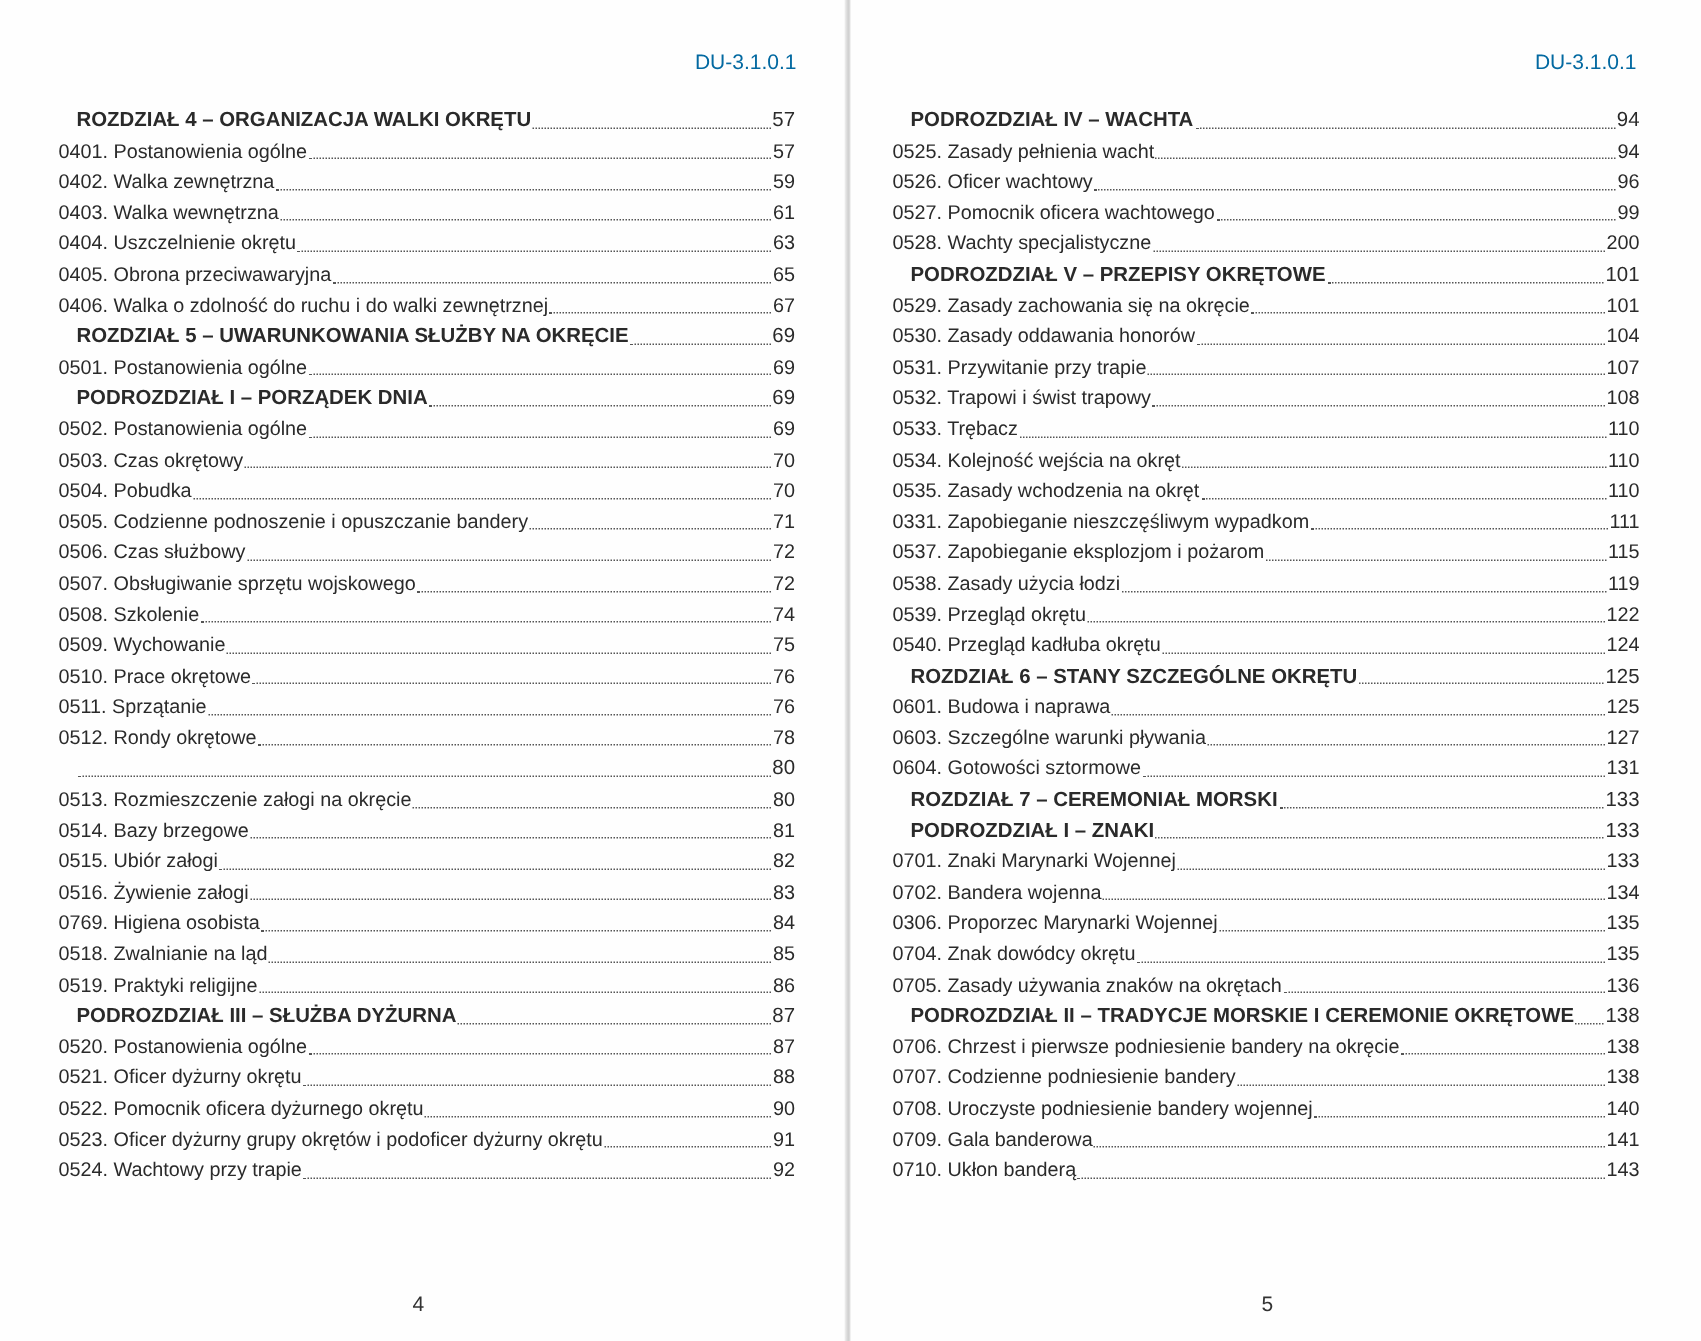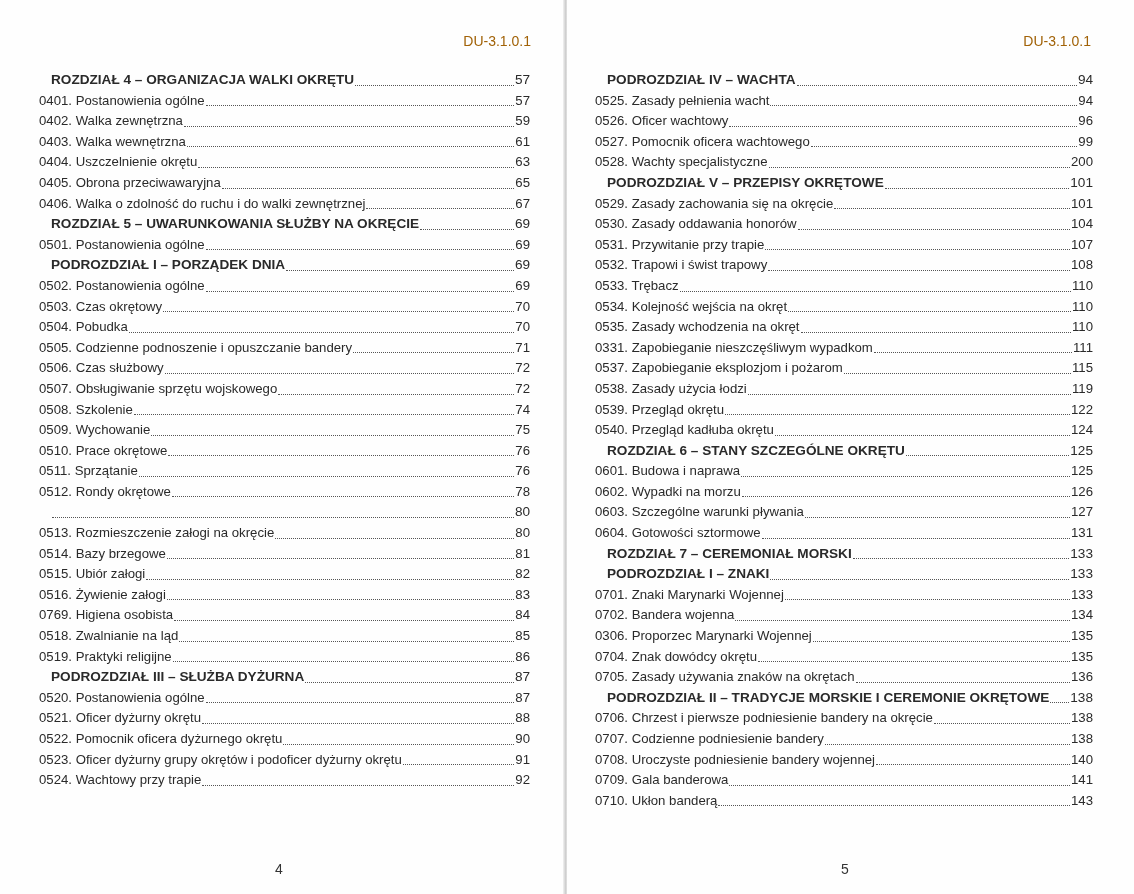--- a/index.html
+++ b/index.html
@@ -14,21 +14,21 @@
       position: absolute; top: 0; height: 894px;
       background: #fefefe;
     }
     .page-left { left: 0; width: 564px; }
     .page-right { left: 567px; width: 567px; }
     .gutter {
       position: absolute; left: 563px; top: 0; width: 5px; height: 894px;
       background: linear-gradient(to right, #f2f2f2, #cfcfcf 50%, #efefef);
     }
     .doc-code {
-      position: absolute; top: 33px; font-size: 14px; color: #a16207;
+      position: absolute; top: 33px; font-size: 14px; color: #0369a1;
     }
     .page-left .doc-code { right: 33px; }
     .page-right .doc-code { right: 43px; }
     .toc {
       position: absolute; top: 70px;
     }
     .page-left .toc { left: 39px; width: 491px; }
     .page-right .toc { left: 28px; width: 498px; }
     .toc-row {
       display: flex; align-items: baseline;
@@ -332,25 +332,20 @@
         <span class="toc-title">ROZDZIAŁ 6 – STANY SZCZEGÓLNE OKRĘTU</span>
         <span class="toc-dots"></span>
         <span class="toc-page">125</span>
       </div>
       <div class="toc-row">
         <span class="toc-title">0601. Budowa i naprawa</span>
         <span class="toc-dots"></span>
         <span class="toc-page">125</span>
       </div>
       <div class="toc-row">
-        <span class="toc-title">0602. Wypadki na morzu</span>
-        <span class="toc-dots"></span>
-        <span class="toc-page">126</span>
-      </div>
-      <div class="toc-row">
         <span class="toc-title">0603. Szczególne warunki pływania</span>
         <span class="toc-dots"></span>
         <span class="toc-page">127</span>
       </div>
       <div class="toc-row">
         <span class="toc-title">0604. Gotowości sztormowe</span>
         <span class="toc-dots"></span>
         <span class="toc-page">131</span>
       </div>
       <div class="toc-row heading">

